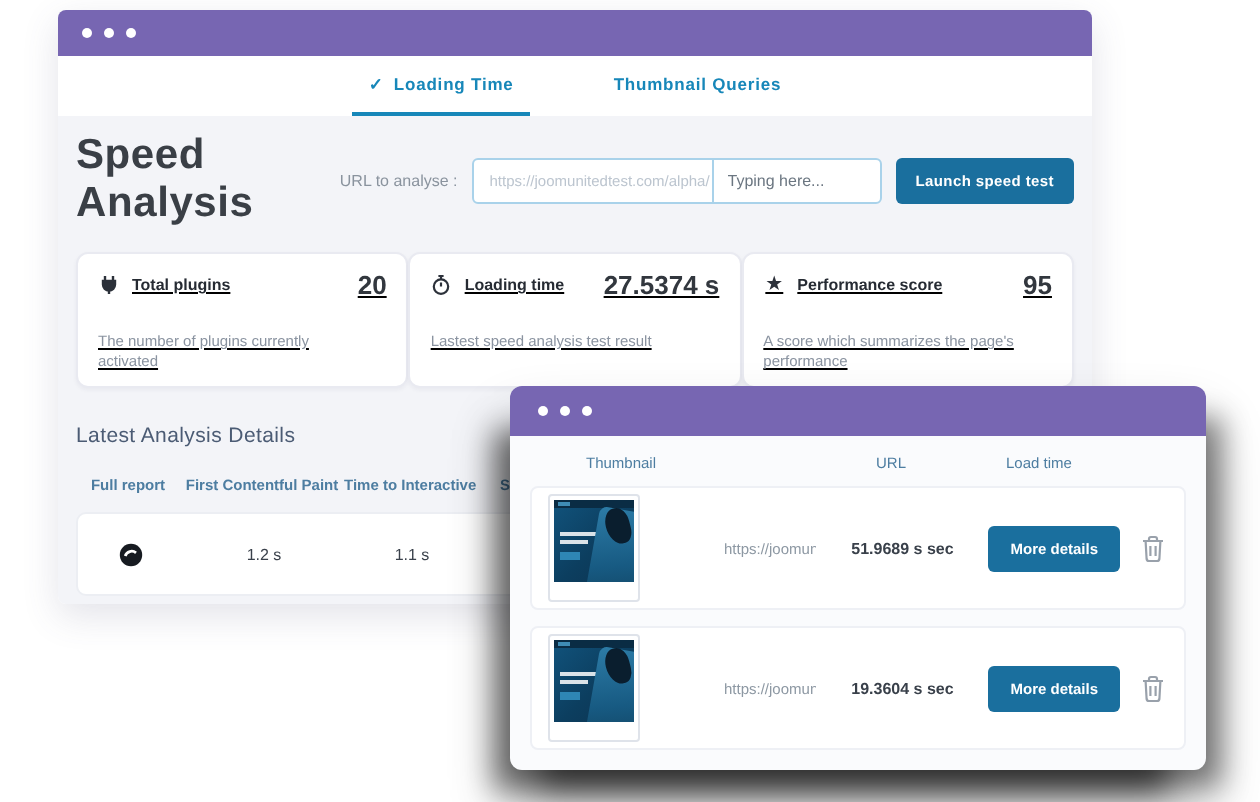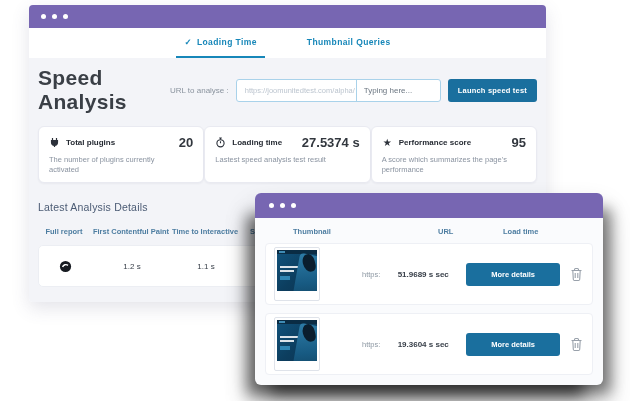--- a/index.html
+++ b/index.html
@@ -50,30 +50,30 @@
     flex:1; border:0; outline:0; font-size:8px; color:#5f6a75;
     padding:0 7px; min-width:0; background:transparent;
     font-family:"Liberation Sans", sans-serif;
   }
   .urlinput::placeholder { color:#6b7681; opacity:1; }
   .btn-launch {
     height:23px; padding:0 10px; background:#1a6f9e; color:#fff; font-size:7.5px;
     font-weight:bold; border:0; border-radius:3px; letter-spacing:.2px; cursor:pointer;
     font-family:"Liberation Sans", sans-serif; white-space:nowrap;
   }
-  .stats { display:flex; gap:0; margin-top:24px; }
+  .stats { display:flex; gap:0; margin-top:24px;text-decoration:underline; }
   .card {
     flex:1; background:#fff; border:1px solid #e9eaf1; border-radius:6px;
     padding:8px 10px 7px; box-shadow:0 1px 2px rgba(40,40,80,.05);
   }
   .cardtop { display:flex; align-items:center; gap:6px; }
   .cardicon { width:11px; height:11px; display:flex; align-items:center; justify-content:center; color:#2c313a; font-size:10px; line-height:1; }
   .cardlabel { font-size:8px; font-weight:bold; color:#262b33; white-space:nowrap; }
   .cardvalue { margin-left:auto; font-size:13px; font-weight:bold; color:#32373e; }
-  .carddesc { font-size:7.5px; color:#8a93a0; margin-top:5px; line-height:1.35; max-width:135px; }
+  .carddesc { font-size:7.5px; color:#8a93a0; margin-top:16px; line-height:1.35; max-width:135px; }
   .section-title { margin-top:18px; font-size:10.5px; color:#4b5b74; letter-spacing:.2px; }
   .thead {
     display:grid; grid-template-columns:52px 82px 66px 60px; margin-top:14px;
     font-size:7.5px; font-weight:bold; color:#4d7da1;
   }
   .thead span { text-align:center; white-space:nowrap; }
   .thead span:last-child { text-align:left; padding-left:12px; }
   .rowcard {
     display:grid; grid-template-columns:52px 82px 66px 60px; align-items:center;
     background:#fff; border:1px solid #eceef3; border-radius:5px; margin-top:9px;
@@ -86,21 +86,21 @@
     position:absolute; left:255px; top:193px; width:348px; height:192px;
     background:#fafbfd; border-radius:6px;
     box-shadow:-14px 16px 14px -6px rgba(0,0,0,0.55),
                12px 12px 14px -4px rgba(0,0,0,0.45),
                0 20px 30px rgba(0,0,0,0.3);
   }
   .titlebar-h { height:25px; background:#7766b2; border-radius:6px 6px 0 0;
     display:flex; align-items:center; padding:0 14px; }
   .h-head {
     display:grid; grid-template-columns:145px 65px 1fr; padding:9px 10px 7px 38px;
-    font-size:7.5px; font-weight:bold; color:#4d7da1;
+    font-size:7.5px; font-weight:normal; color:#4d7da1;
   }
   .h-row {
     display:flex; align-items:center; gap:8px; background:#fff;
     border:1px solid #eef0f5; border-radius:4px; margin:0 10px 8px;
     padding:4px 8px; height:62px;
   }
   .thumb {
     width:46px; height:54px; background:#fff; border:1px solid #dfe3ea;
     border-radius:2px; padding:2px; cursor:pointer; position:relative; flex:0 0 46px;
   }
@@ -119,21 +119,21 @@
     background:linear-gradient(165deg,#2d7ca7 0%,#175a82 60%,#11425f 100%);
     transform:rotate(10deg); border-radius:4px 0 0 0;
   }
   .shot .hair {
     position:absolute; right:2px; top:4px; width:12px; height:18px;
     background:#0a1e2e; border-radius:50% 50% 40% 60%; transform:rotate(-14deg);
   }
   .h-url { flex:1; text-align:center; padding-left:34px; font-size:7.5px; color:#8d98a3; white-space:nowrap; overflow:hidden; }
   .h-time { width:70px; text-align:center; font-size:8px; font-weight:bold; color:#39404a; white-space:nowrap; }
   .btn-details {
-    height:23px; padding:0 25px; background:#1a6f9e; color:#fff; font-size:7.5px;
+    height:23px; padding:0 11px; background:#1a6f9e; color:#fff; font-size:7.5px;
     font-weight:bold; border:0; border-radius:3px; cursor:pointer;
     font-family:"Liberation Sans", sans-serif; white-space:nowrap;
   }
   .trash { width:16px; height:18px; display:flex; align-items:center; justify-content:center; cursor:pointer; }
 </style>
 </head>
 <body>
 
 <div class="stage">
 

